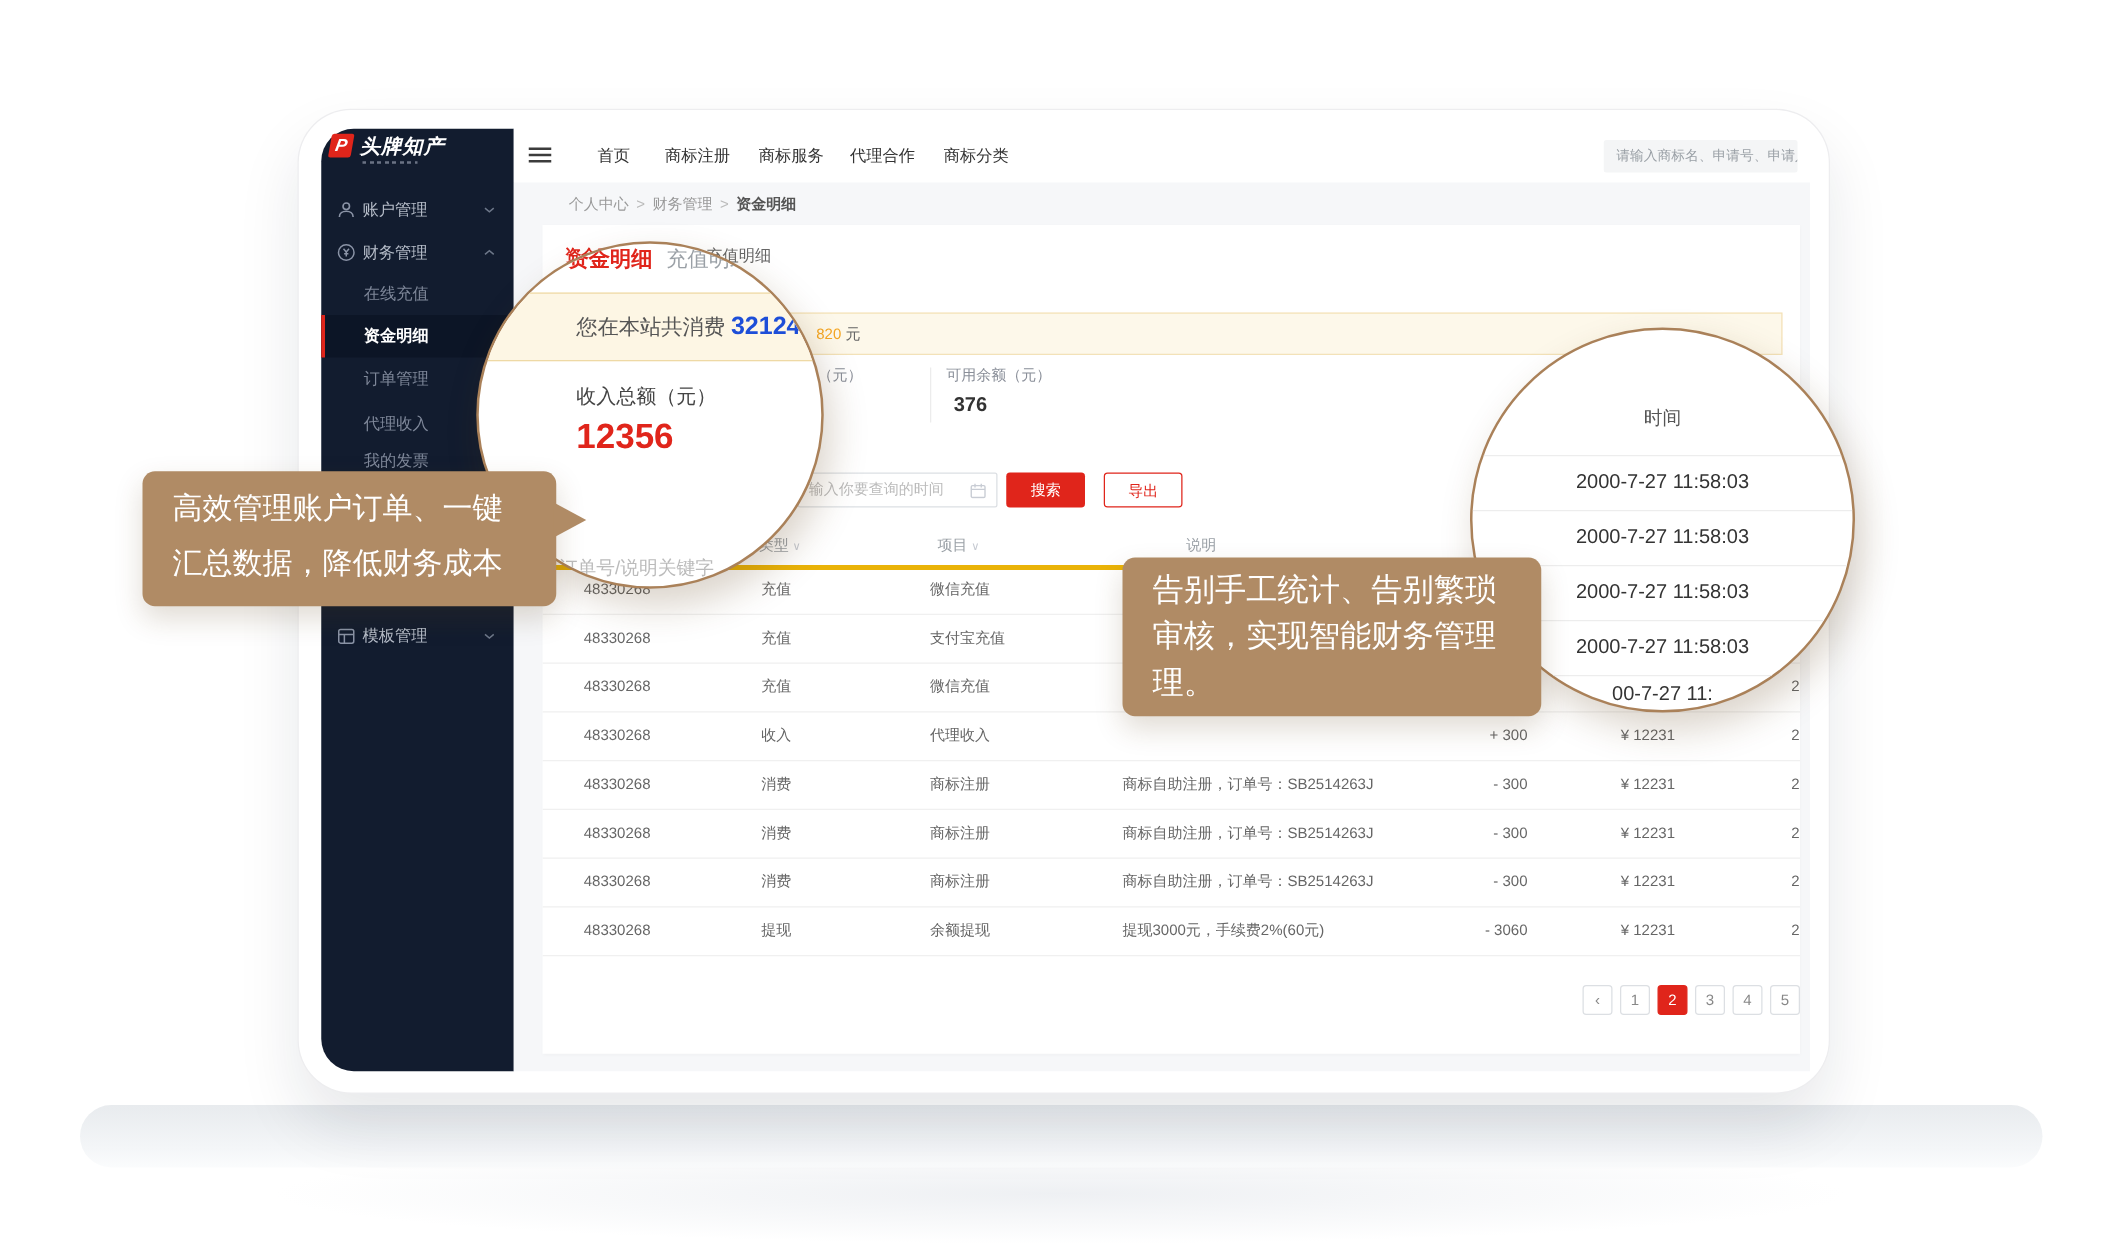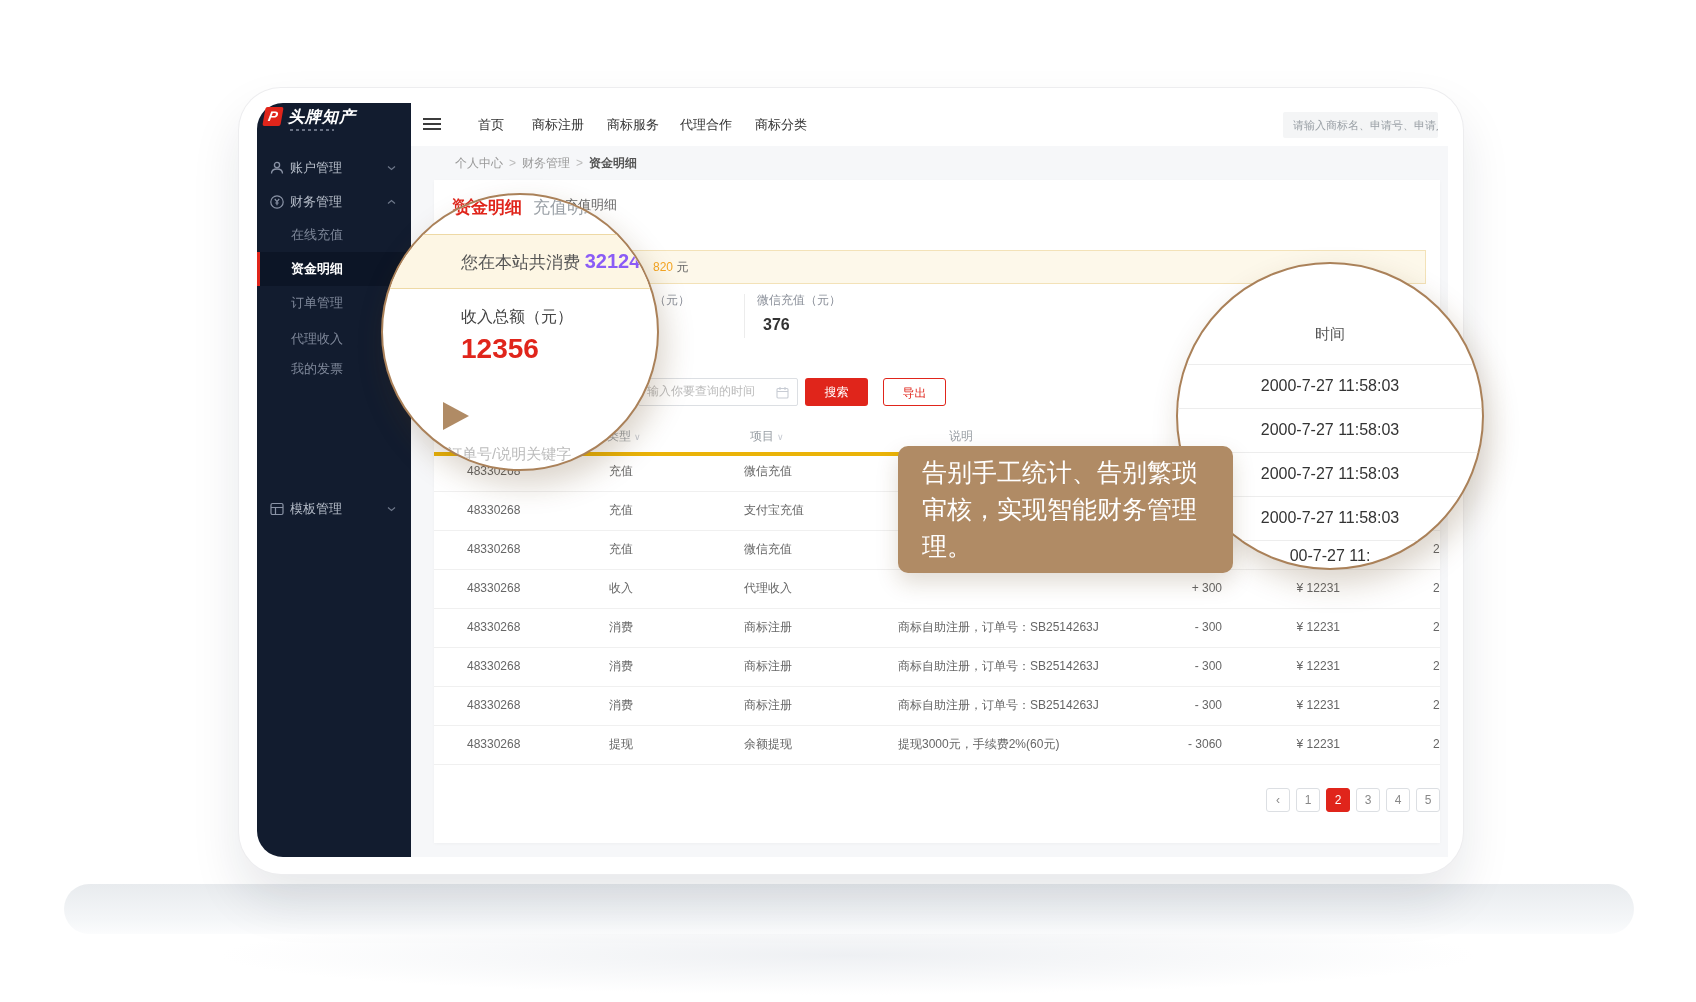--- a/index.html
+++ b/index.html
@@ -197,21 +197,21 @@
       <span class="tab tab-active nw" style="left:18px;">资金明细</span>
       <span class="tab tab-idle nw" style="left:131px;">充值明细</span>
 
       <div class="notice">
         <span class="abs nw" style="left:204px;top:0;line-height:32px;"><span class="amt">820</span> <span>元</span></span>
       </div>
 
       <span class="stat-label" style="left:21px;">收入总额（元）</span>
       <span class="stat-value" style="left:21px;color:#e0251b;">12356</span>
       <span class="stat-label" style="left:172px;">支出总额（元）</span>
-      <span class="stat-label" style="left:323px;">微信充值（元）</span>
+      <span class="stat-label" style="left:323px;">可用余额（元）</span>
       <span class="stat-value" style="left:329px;">376</span>
       <div class="stat-div" style="left:206px;"></div>
       <div class="stat-div" style="left:310px;"></div>
 
       <input class="f-input" style="left: 21px; width: 175px;" placeholder="订单号/说明关键字">
       <input class="f-input" style="left: 204px; width: 160px; padding-right: 15px; font-family: Liberation Mono, monospace;" placeholder="输入你要查询的时间">
       <svg class="abs" style="left:342px;top:206px;" width="13" height="13" viewBox="0 0 13 13" fill="none" stroke="#c8ccd4" stroke-width="1.1">
           <rect x="1" y="2.5" width="11" height="9.5" rx="1"></rect>
           <path d="M1 5.5h11M4 1v3M9 1v3"></path>
         </svg>
@@ -305,41 +305,45 @@
         <div class="page">4</div>
         <div class="page">5</div>
       </div>
     </div>
   </div>
 
   <div class="abs circle lc">
     <span class="abs nw" style="left:71px;top:1px;font-size:17px;font-weight:bold;color:#e0251b;">资金明细</span>
     <span class="abs nw" style="left:150px;top:1px;font-size:17px;color:#9aa0a6;">充值明细</span>
     <div class="abs" style="left:0;top:39px;width:274px;height:55px;background:#fdf6e4;border-top:1px solid #eed9a5;border-bottom:1px solid #eed9a5;box-sizing:border-box;">
-      <span class="abs nw" style="left:78px;top:0;line-height:53px;font-size:17px;color:#555;"><span>您在本站共消费</span> <span style="color:#8b5cf6;font-size:20px;font-weight:bold;">32124</span></span>
+      <span class="abs nw" style="left:78px;top:0;line-height:53px;font-size:17px;color:#555;"><span>您在本站共消费</span> <span style="color:#1d4ed8;font-size:20px;font-weight:bold;">32124</span></span>
     </div>
     <span class="abs nw" style="left:78px;top:112px;font-size:16px;color:#444;">收入总额（元）</span>
     <span class="abs nw" style="left:78px;top:138px;font-size:28px;font-weight:bold;color:#e0251b;">12356</span>
     <span class="abs nw" style="left:64px;top:250px;font-size:15px;color:#bbb;">订单号/说明关键字</span>
   </div>
 
   <div class="abs circle rc">
     <div class="rc-time" style="top:61px;font-size:15px;color:#555;">时间</div>
     <div class="rc-sep" style="top:100px;"></div>
     <div class="rc-time" style="top:113px;">2000-7-27 11:58:03</div>
     <div class="rc-sep" style="top:144px;"></div>
     <div class="rc-time" style="top:157px;">2000-7-27 11:58:03</div>
     <div class="rc-sep" style="top:188px;"></div>
     <div class="rc-time" style="top:201px;">2000-7-27 11:58:03</div>
     <div class="rc-sep" style="top:232px;"></div>
     <div class="rc-time" style="top:245px;">2000-7-27 11:58:03</div>
     <div class="rc-sep" style="top:276px;"></div>
     <div class="rc-time" style="top:283px;">00-7-27 11:</div>
   </div>
 
+  <div class="abs tip tip-left">
+    <div class="nw">高效管理账户订单、一键</div>
+    <div class="nw">汇总数据，降低财务成本</div>
+  </div>
   <div class="abs tip-arrow"></div>
 
   <div class="abs tip tip-right">
     <div class="nw">告别手工统计、告别繁琐</div>
     <div class="nw">审核，实现智能财务管理</div>
     <div class="nw">理。</div>
   </div>
 
 </div>
 

